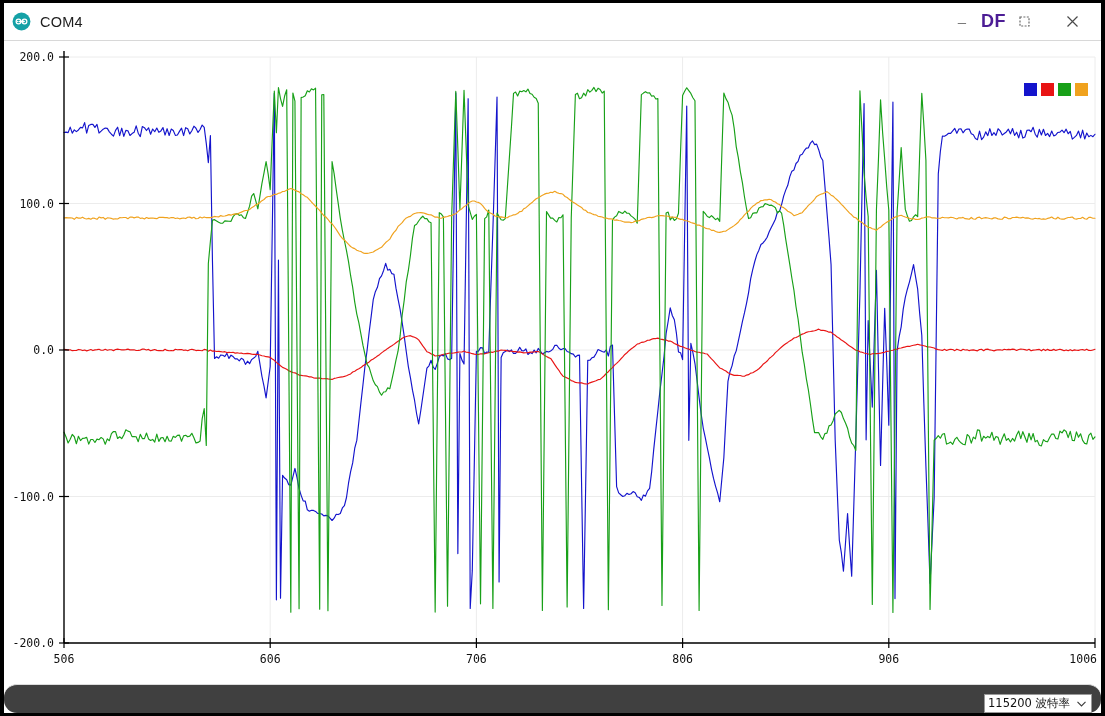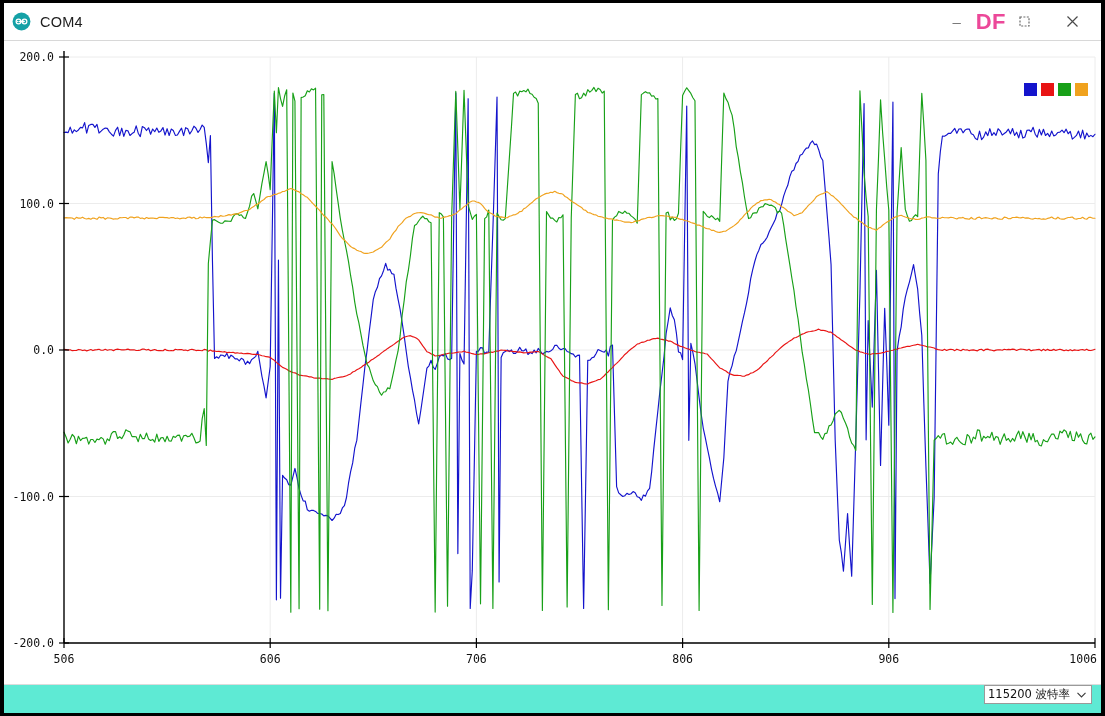--- a/index.html
+++ b/index.html
@@ -56,23 +56,23 @@
     width: 30px;
     height: 26px;
     display: flex;
     align-items: center;
     justify-content: center;
     color: #7a7a7a;
     flex: 0 0 auto;
   }
   #btn-minimize { width: 22px; }
   #brand-df {
-    font-size: 22px;
+    font-size: 18px;
     font-weight: bold;
-    color: #ec4899;
+    color: #4c1d95;
     letter-spacing: 0.5px;
     margin: 0 3px 0 8px;
     flex: 0 0 auto;
   }
   #btn-close { margin-right: 14px; margin-left: 18px; }
 
   
   #legend {
     position: absolute;
     right: 13px;
@@ -97,26 +97,27 @@
   #plot-svg {
     position: absolute;
     left: 0;
     top: 0;
   }
 
   
   #status-bar {
     height: 28px;
     min-height: 28px;
-    background: #5eead4;
+    background: #404040;
     border-top: 1px solid #dcdcdc;
     display: flex;
-    align-items: flex-start;
+    align-items: flex-end;
     justify-content: flex-end;
     padding-right: 9px;
+    border-radius: 13px;
   }
   #baud-select {
     height: 19px;
     min-width: 108px;
     background: #ffffff;
     border: 1px solid #9a9a9a;
     display: flex;
     align-items: center;
     font-size: 11.5px;
     color: #111;

